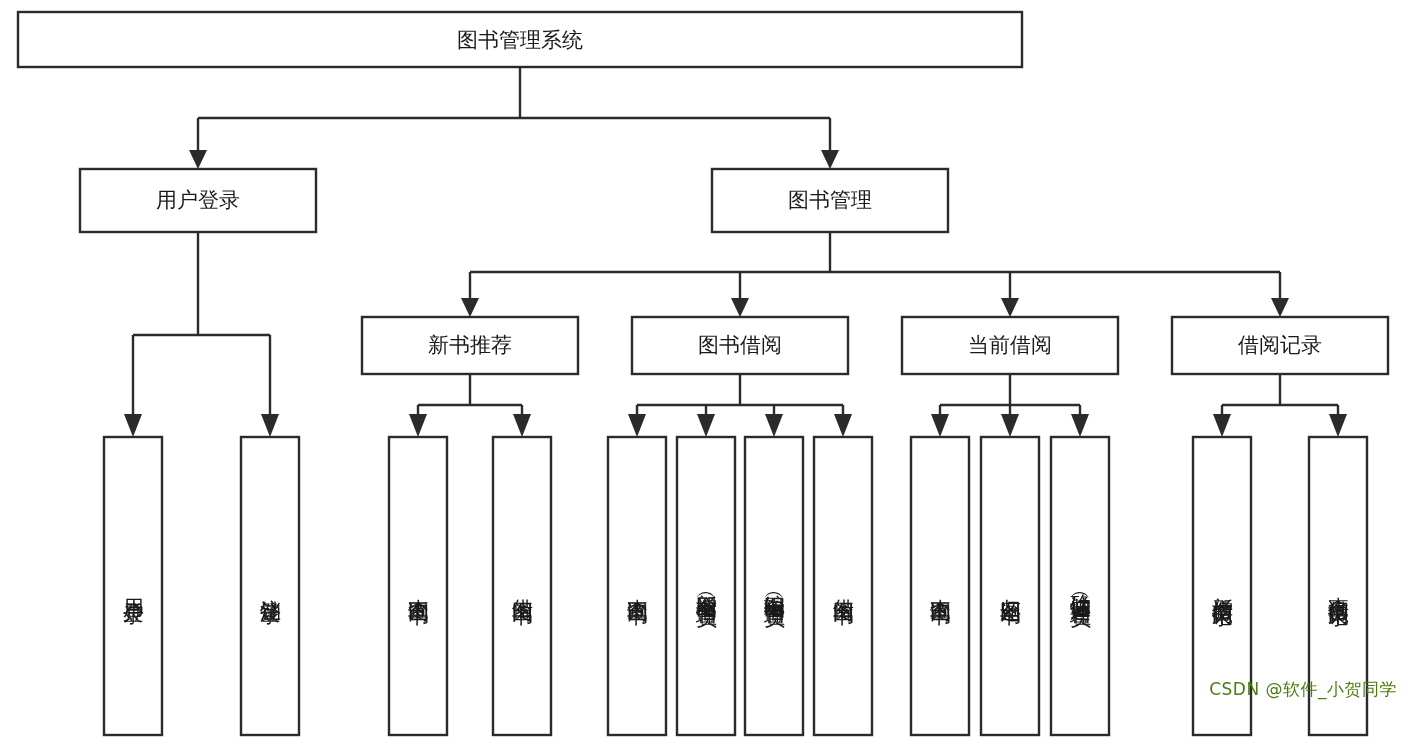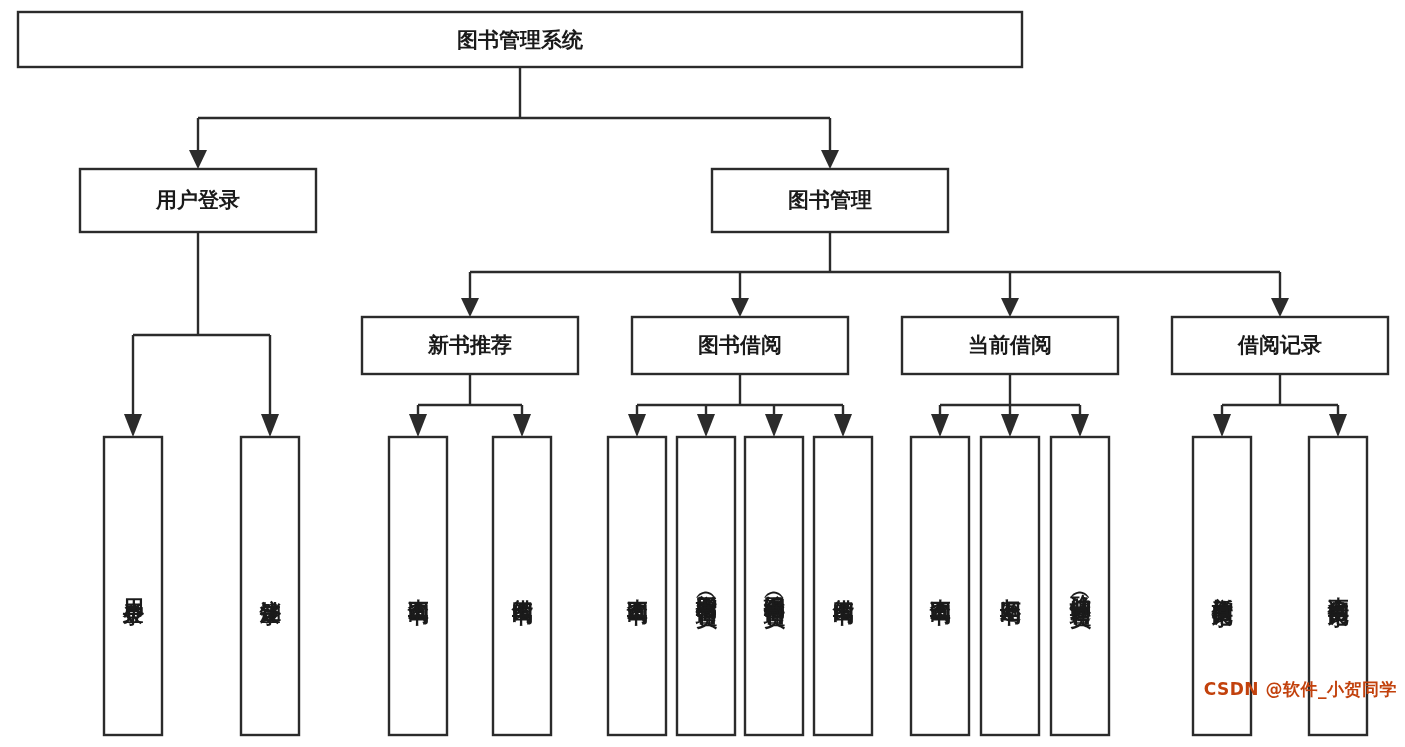--- a/index.html
+++ b/index.html
@@ -13,21 +13,20 @@
     height: 747px;
     overflow: hidden;
     font-family: "DejaVu Sans", "Liberation Sans", sans-serif;
     position: relative;
   }
   #diagram-root {
     position: relative;
     width: 1405px;
     height: 705px;
     background: #ffffff;
-    font-weight: bold;
   }
   svg.tree {
     position: absolute;
     left: 0;
     top: 0;
     width: 1405px;
     height: 747px;
     display: block;
   }
   .node-rect {
@@ -69,21 +68,21 @@
     text-align: center;
     white-space: nowrap;
     pointer-events: none;
   }
   .watermark {
     position: absolute;
     right: 8px;
     bottom: 4px;
     font-family: "DejaVu Sans", "Liberation Sans", sans-serif;
     font-size: 17px;
-    color: #c2410c;
+    color: #4d7c0f;
     letter-spacing: 0.5px;
     white-space: nowrap;
   }
 </style>
 </head>
 <body>
 
 <div id="diagram-root">
 
   <svg class="tree" viewBox="0 0 1405 747">

